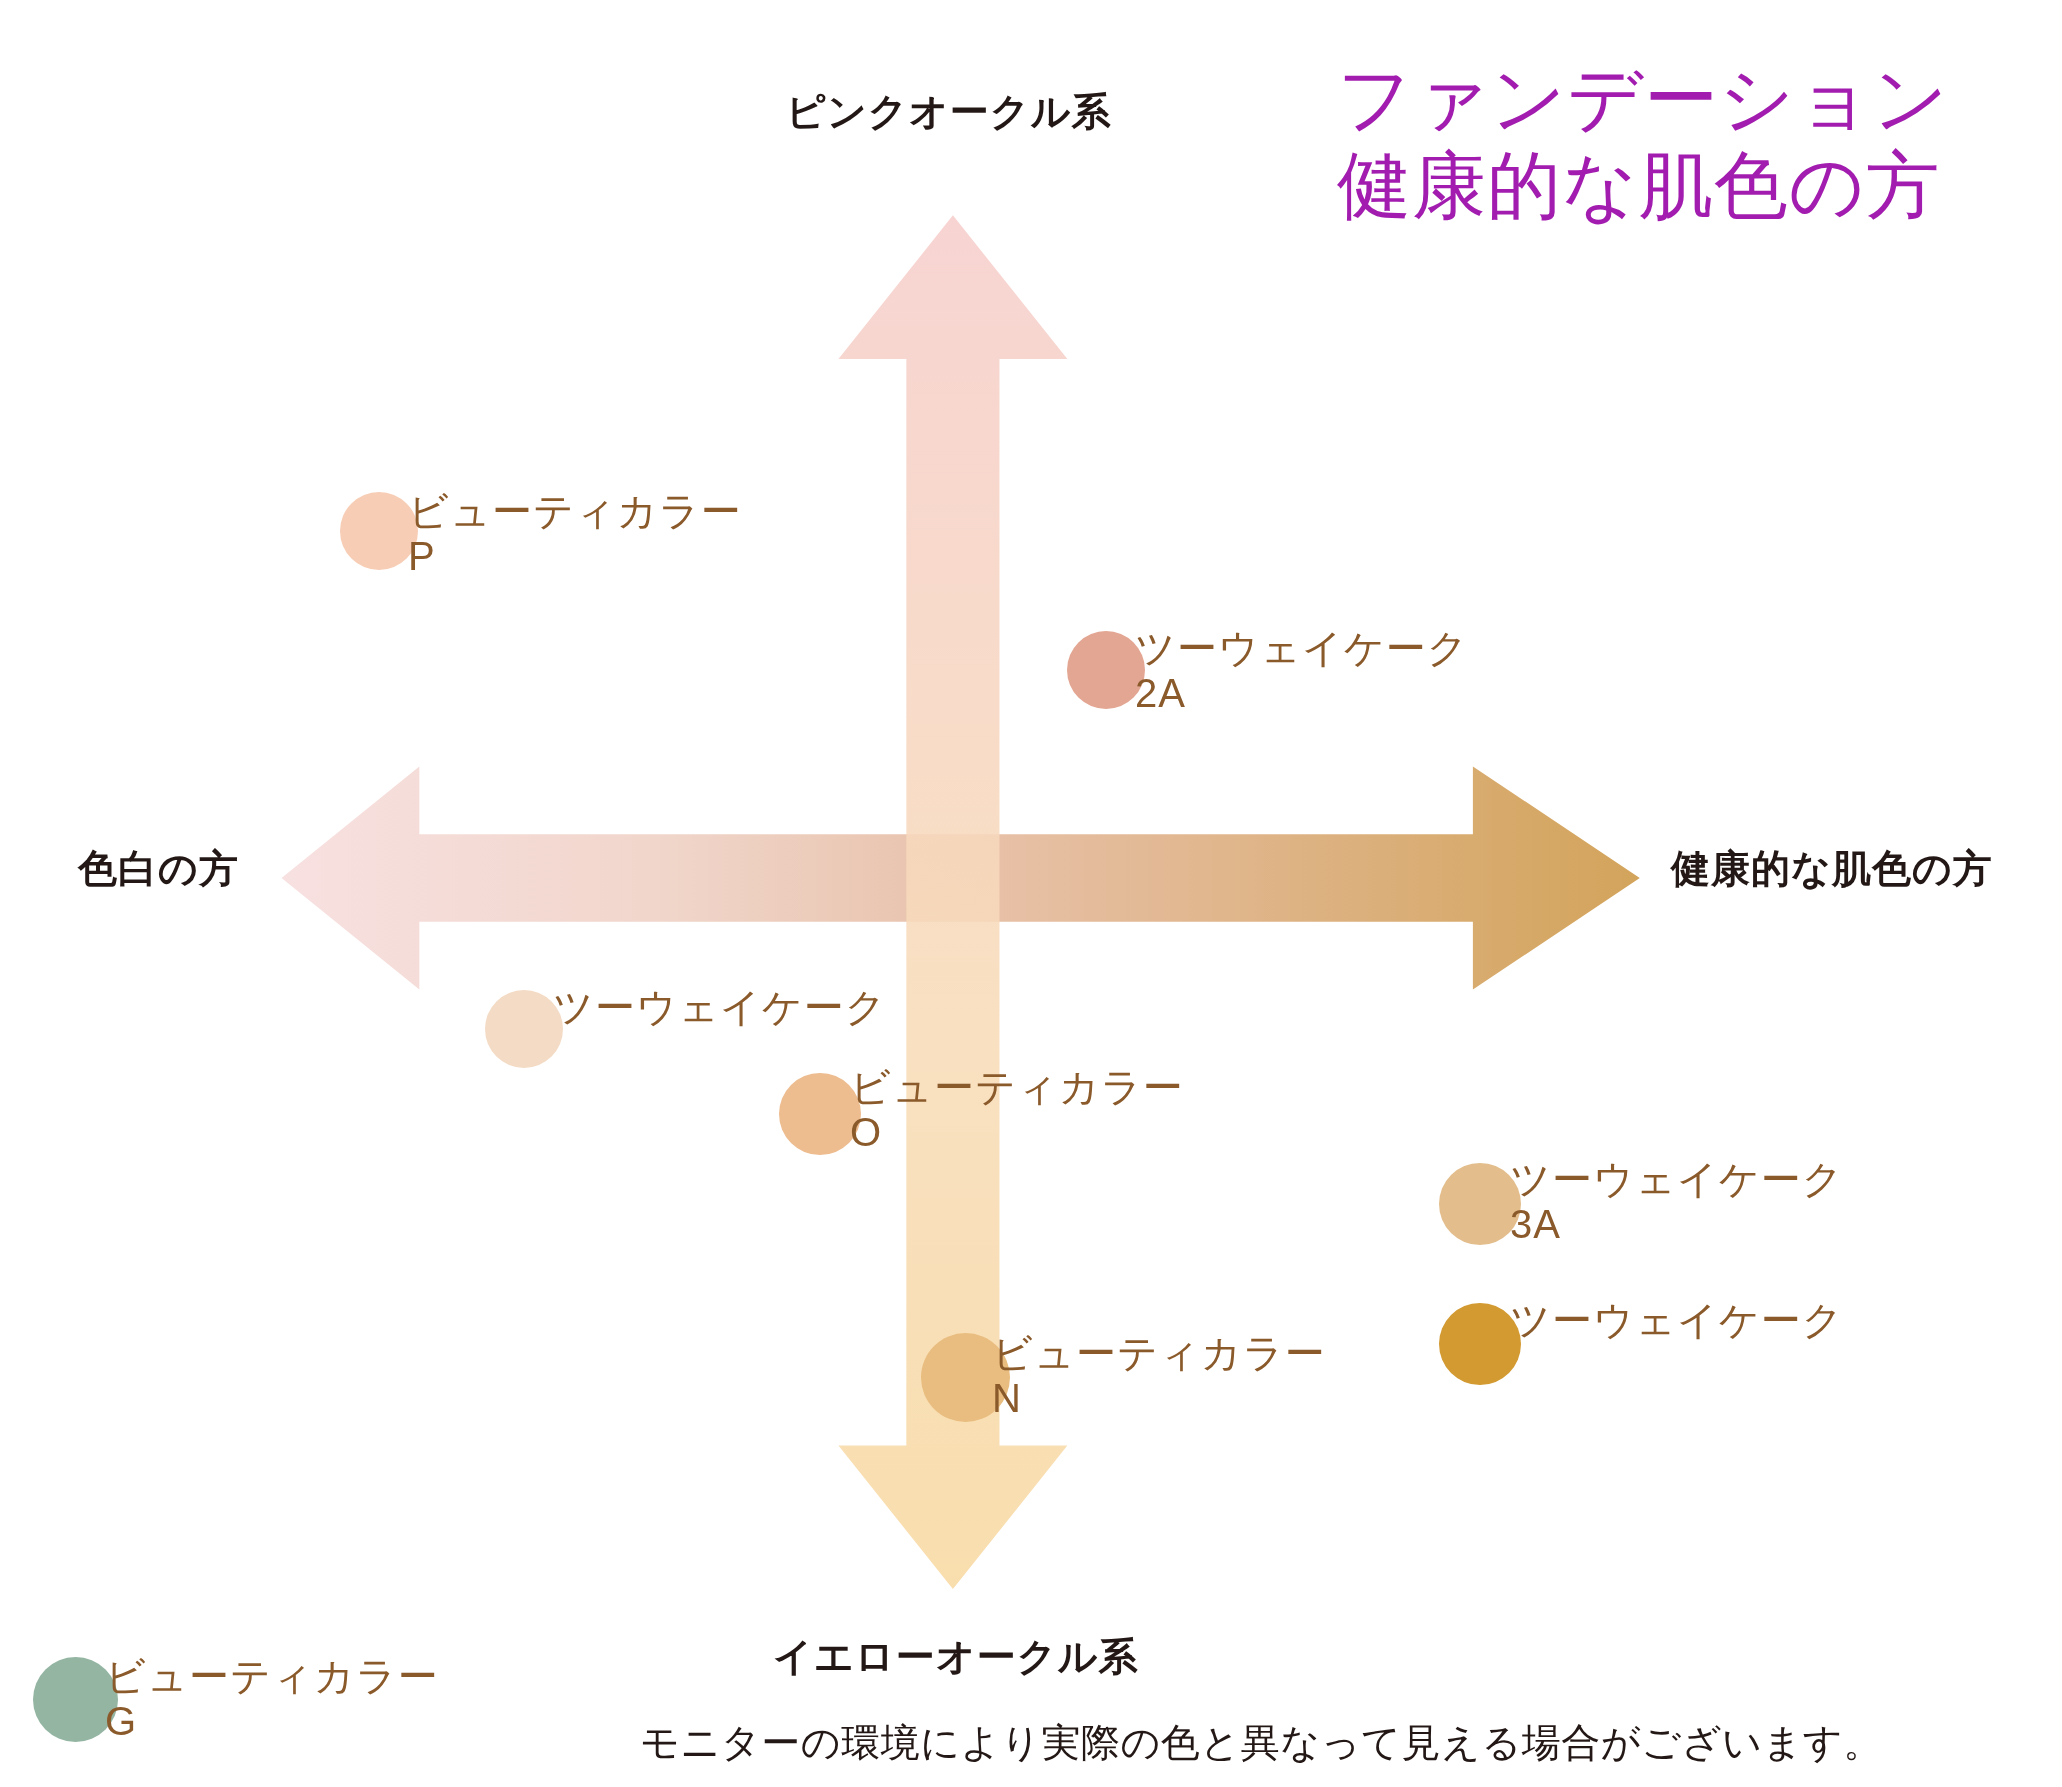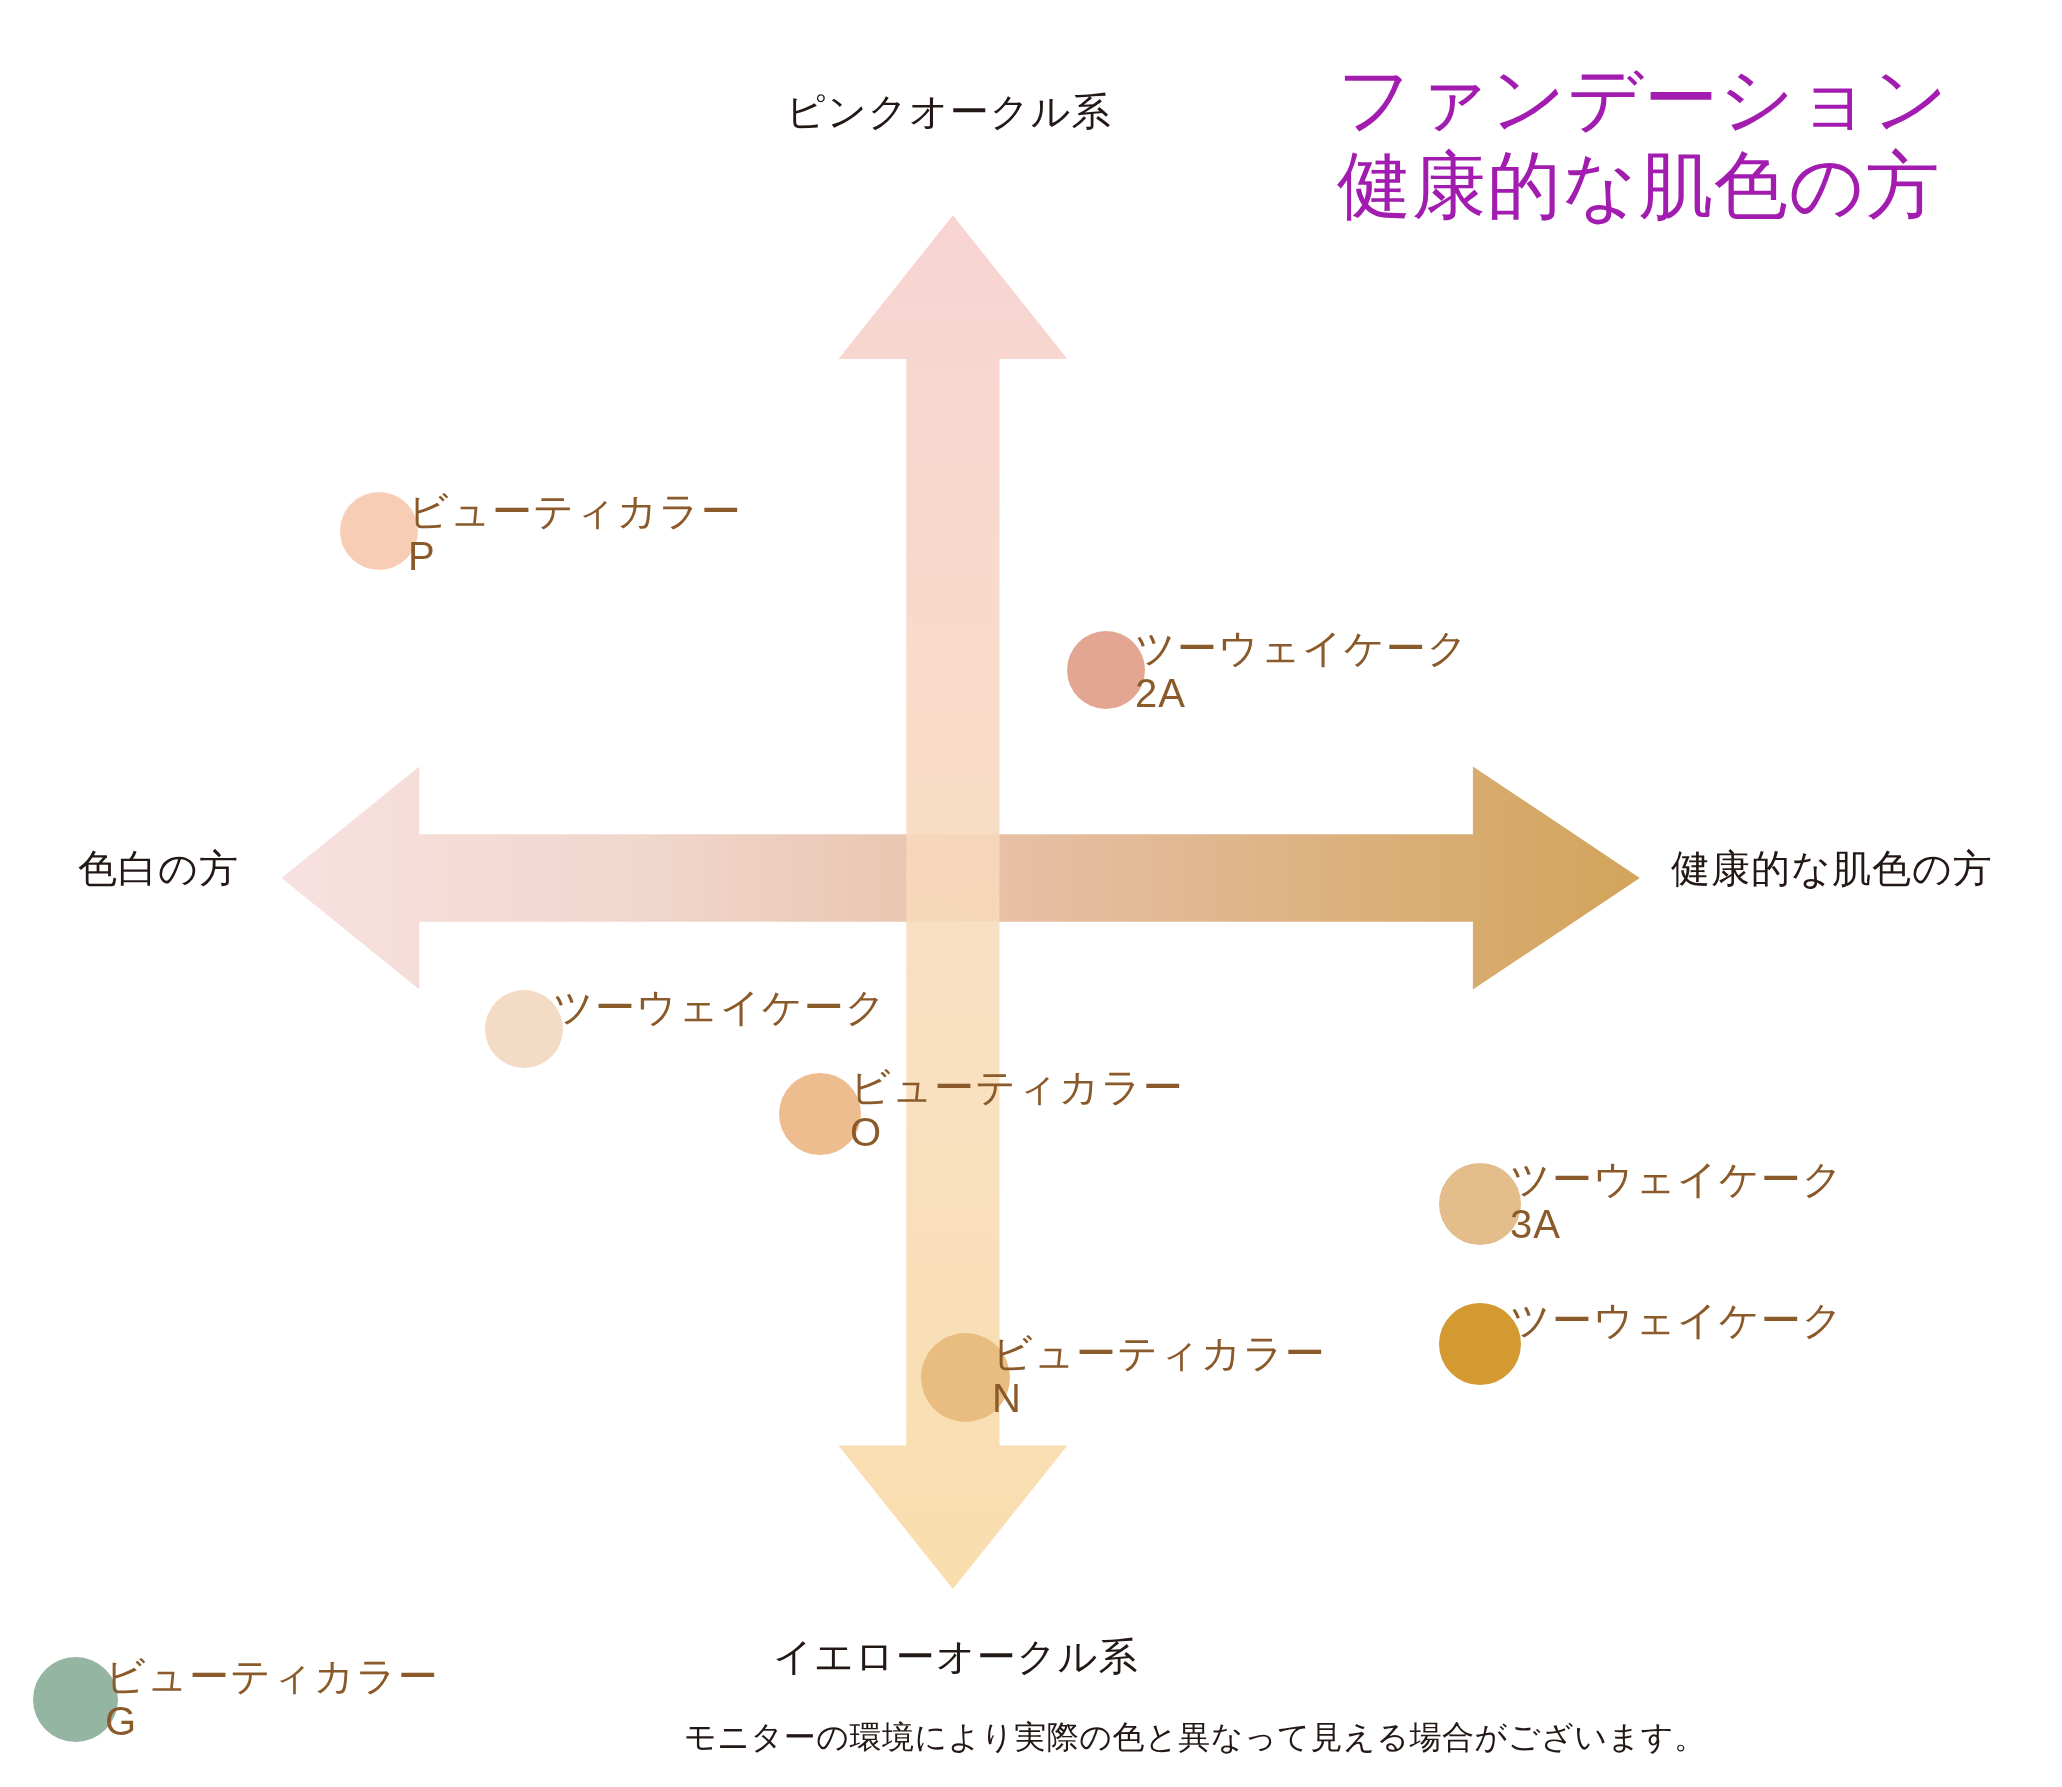--- a/index.html
+++ b/index.html
@@ -21,30 +21,30 @@
     font-size:74px;
     line-height:1.17;
     letter-spacing:1px;
     font-weight:400;
   }
   .chart-title span{display:block;}
 
   .axis-label{
     color:#231815;
     font-size:39px;
-    font-weight:400;
+    font-weight:700;
     letter-spacing:1px;
   }
   .axis-top{left:786px;top:85px;}
   .axis-left{left:78px;top:842px;text-align:center;}
   .axis-right{left:1671px;top:842px;}
   .axis-bottom{left:773px;top:1630px;}
   .disclaimer{
     left:640px;top:1716px;
-    color:#231815;font-size:32px;letter-spacing:0.5px;margin-left:44px;
+    color:#231815;font-size:39px;letter-spacing:0.5px;
   }
 
   .swatch{
     position:absolute;border-radius:50%;
   }
   .swatch-label{
     position:absolute;
     color:#8b5a2b;
     font-size:40px;
     line-height:1.13;

